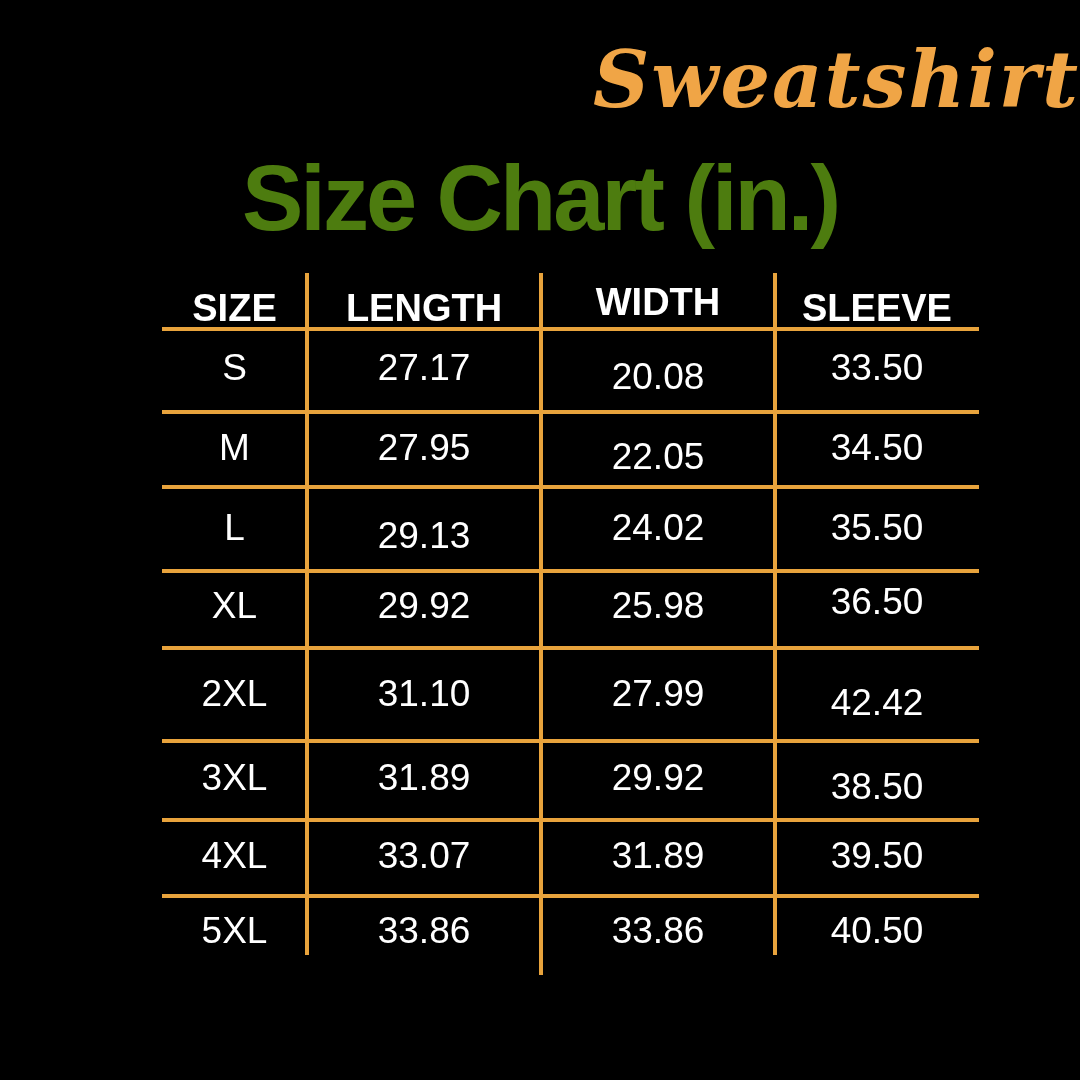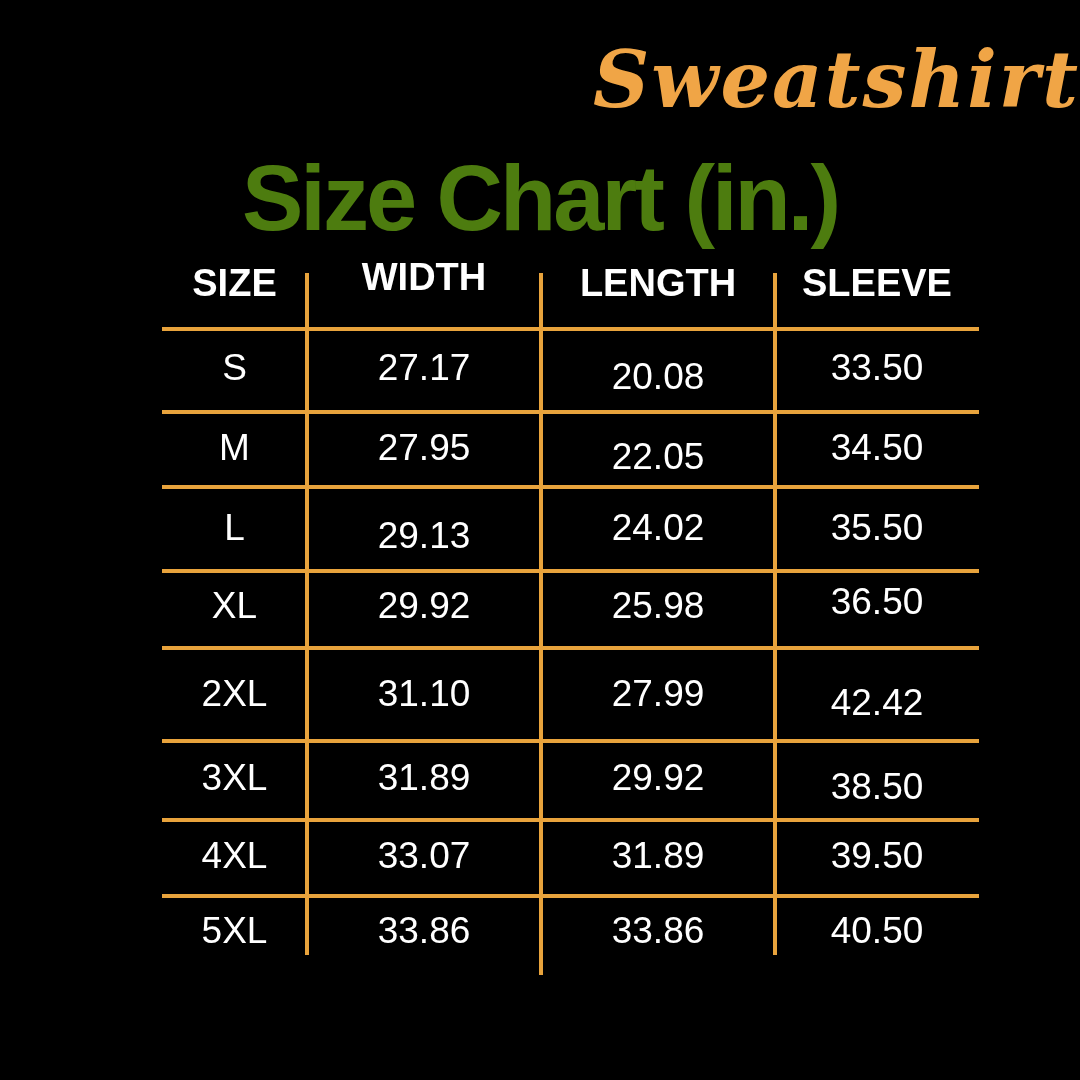--- a/index.html
+++ b/index.html
@@ -113,24 +113,24 @@
 
     <div class="hl" style="top:327px"></div>
     <div class="hl" style="top:410px"></div>
     <div class="hl" style="top:485px"></div>
     <div class="hl" style="top:569px"></div>
     <div class="hl" style="top:646px"></div>
     <div class="hl" style="top:739px"></div>
     <div class="hl" style="top:818px"></div>
     <div class="hl" style="top:894px"></div>
 
-    <div class="trow trow-header" style="top:251px">
+    <div class="trow trow-header" style="top:276px">
       <div class="cell c-size">SIZE</div>
+      <div class="cell c-length">LENGTH</div>
       <div class="cell c-width">WIDTH</div>
-      <div class="cell c-length">LENGTH</div>
       <div class="cell c-sleeve">SLEEVE</div>
     </div>
 
     <div class="trow row-s" style="top:336px">
       <div class="cell c-size">S</div>
       <div class="cell c-length">27.17</div>
       <div class="cell c-width">20.08</div>
       <div class="cell c-sleeve">33.50</div>
     </div>
 

